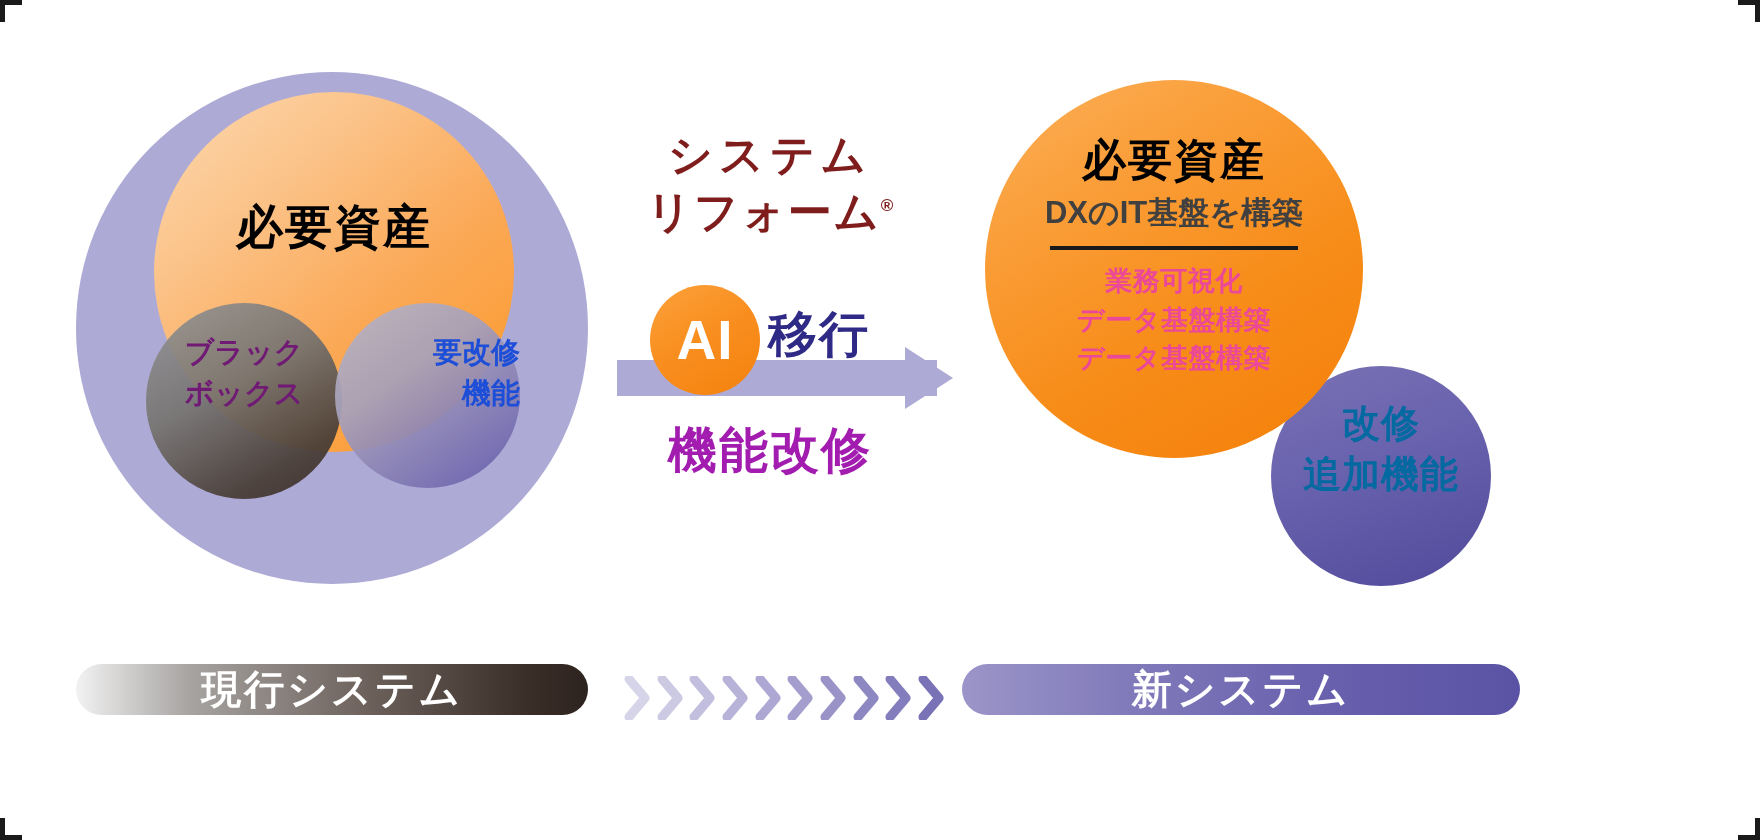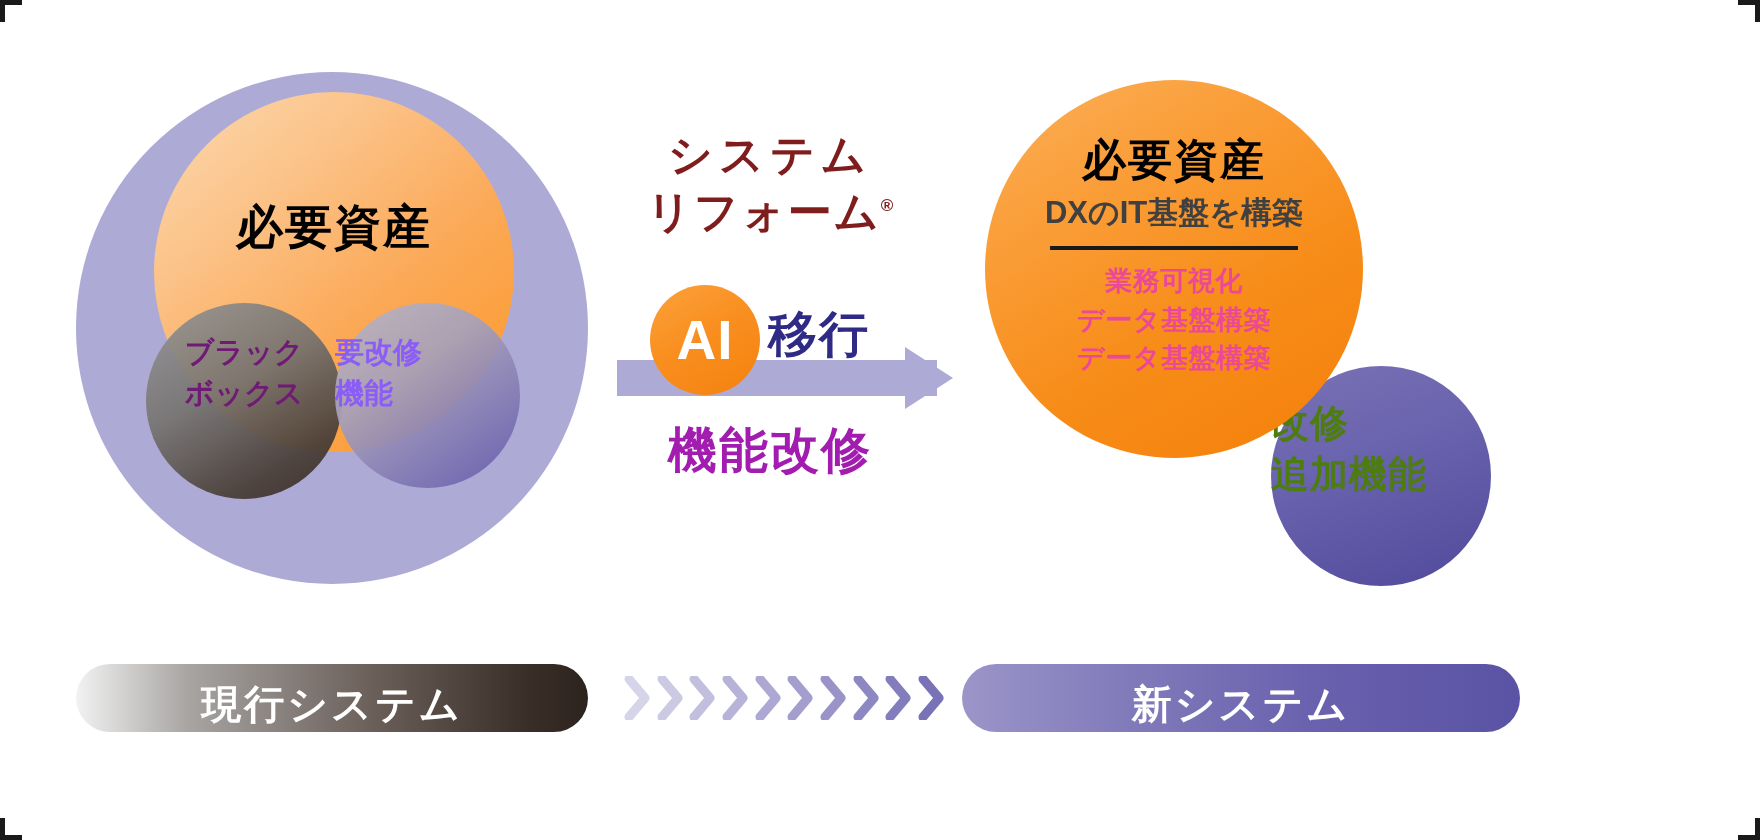--- a/index.html
+++ b/index.html
@@ -48,21 +48,21 @@
     text-align:center;color:#701a75;
     font-size:29px;font-weight:bold;line-height:1.42;letter-spacing:0px;
   }
   .lg-purple{
     position:absolute;left:335px;top:303px;width:185px;height:185px;
     border-radius:50%;
     background:linear-gradient(145deg,rgba(186,182,196,.93) 0%,rgba(166,160,186,.93) 38%,rgba(113,104,176,.95) 88%,rgba(96,86,168,.96) 100%);
   }
   .lg-purple-label{
     position:absolute;left:335px;top:332px;width:185px;
-    text-align:left;color:#8b5cf6;
+    text-align:right;color:#1d4ed8;
     font-size:29px;font-weight:bold;line-height:1.42;
   }
 
   
   .c-title{
     position:absolute;left:620px;top:126px;width:300px;
     text-align:center;color:#7f1d1d;
     font-size:44px;font-weight:bold;line-height:1.30;letter-spacing:2px;
     white-space:nowrap;
   }
@@ -97,42 +97,42 @@
   }
 
   
   .rg-purple{
     position:absolute;left:1271px;top:366px;width:220px;height:220px;
     border-radius:50%;
     background:linear-gradient(160deg,#7a72b5 0%,#6a63ae 40%,#514a9b 100%);
   }
   .rg-purple-label{
     position:absolute;left:1271px;top:398px;width:220px;
-    color:#4d7c0f;
+    text-align:center;color:#0369a1;
     font-size:38px;font-weight:bold;line-height:1.34;letter-spacing:1px;
   }
   .rg-orange{
     position:absolute;left:985px;top:80px;width:378px;height:378px;
     border-radius:50%;
     background:linear-gradient(150deg,#fbb05a 0%,#fa9d37 30%,#f78c18 62%,#f4800a 100%);
   }
   .rg-inner{
     position:absolute;left:985px;top:80px;width:378px;height:378px;
     display:flex;flex-direction:column;align-items:center;
     padding-top:54px;box-sizing:border-box;
   }
   .rg-h1{color:#000000;font-size:44px;font-weight:bold;letter-spacing:2px;line-height:1.18;}
   .rg-h2{color:#404040;font-size:31px;font-weight:bold;letter-spacing:0px;margin-top:6px;}
   .rg-rule{width:248px;height:4px;background:#1a1a1a;margin-top:12px;}
   .rg-list{margin-top:12px;text-align:center;color:#ec4899;font-size:27px;font-weight:bold;line-height:1.43;letter-spacing:0.5px;}
 
   
   .bar{
-    position:absolute;height:68px;border-radius:34px;
-    display:flex;align-items:flex-end;justify-content:center;
+    position:absolute;height:51px;border-radius:34px;
+    display:flex;align-items:center;justify-content:center;
   }
   .bar-left{
     left:76px;top:664px;width:512px;
     background:linear-gradient(90deg,#f2f2f2 0%,#a7a4a2 22%,#6b5f59 58%,#3a2e28 88%,#2d231e 100%);
   }
   .bar-right{
     left:962px;top:664px;width:558px;
     background:linear-gradient(90deg,#9b95c9 0%,#837cbb 28%,#6a62ae 62%,#5a52a4 100%);
   }
   .bar-label{color:#ffffff;font-size:40px;font-weight:bold;letter-spacing:3px;}

